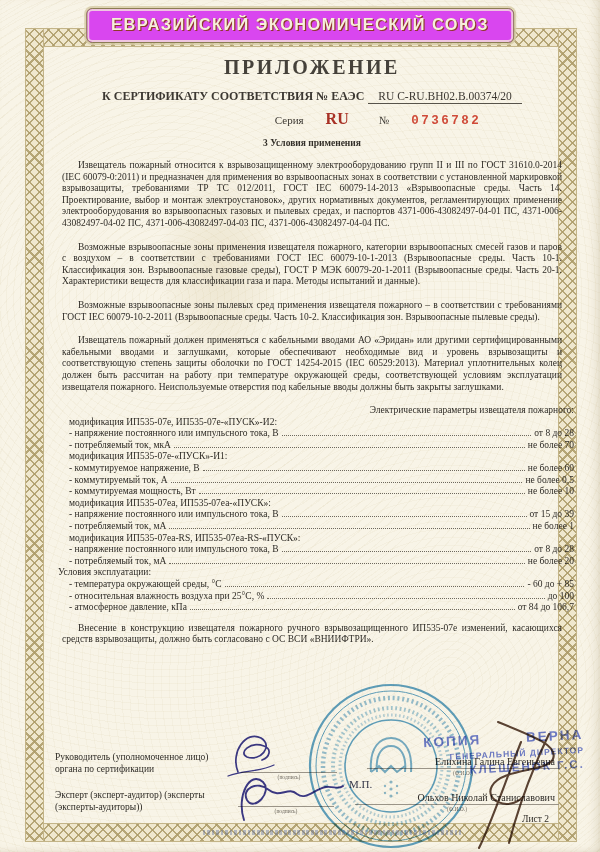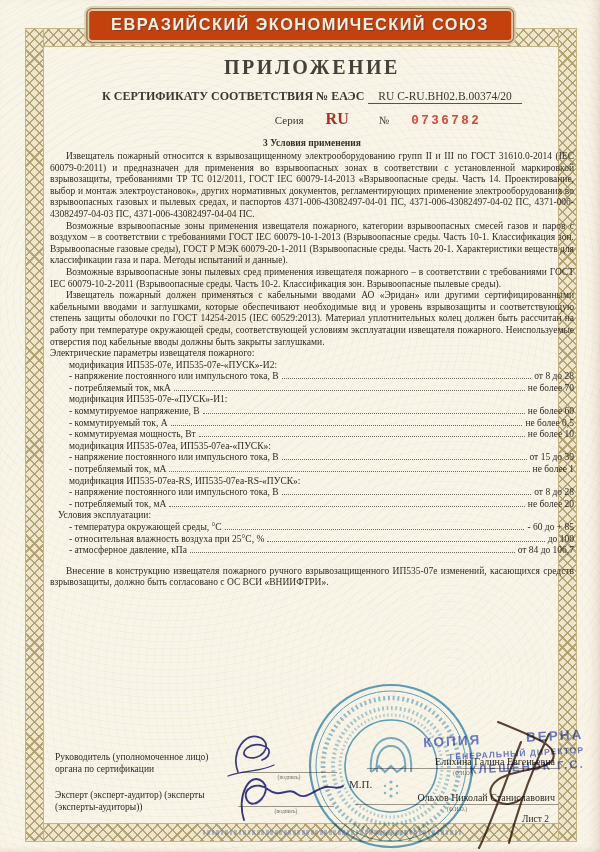--- a/index.html
+++ b/index.html
@@ -29,21 +29,21 @@
       repeating-linear-gradient(-45deg, rgba(172,155,104,.85) 0 1.5px, transparent 1.5px 7px);
     box-shadow: inset 0 0 0 1px #c3b488;
   }
   .b-top{left:25px;top:28px;width:552px;height:19px;}
   .b-bottom{left:25px;top:823px;width:552px;height:19px;}
   .b-left{left:25px;top:28px;width:19px;height:814px;}
   .b-right{left:558px;top:28px;width:19px;height:814px;}
   
   .banner{
     position:absolute;left:50%;top:8px;transform:translateX(-50%);z-index:5;
-    background:#c2410c;border:1px solid #8a7d52;border-radius:6px;
+    background:#d946ef;border:1px solid #8a7d52;border-radius:6px;
     box-shadow: inset 0 0 0 2px rgba(246,240,220,.75), 0 0 0 2px rgba(214,203,165,.8);
     padding:6px 16px 7px;white-space:nowrap;
   }
   .banner span{
     font-family:"Liberation Sans", sans-serif;font-weight:bold;font-size:17px;letter-spacing:1.5px;
     color:#f6f0da;text-shadow:1.3px 1.3px 0 #8d3a2c, -0.5px -0.5px 0 rgba(141,58,44,.35);
     display:inline-block;transform:scaleX(.96);
   }
   
   .content{position:absolute;left:50px;top:56px;width:524px;z-index:3;}
@@ -51,22 +51,22 @@
   .cert-row{display:flex;justify-content:center;align-items:baseline;margin-bottom:6px;}
   .cert-label{font-weight:bold;font-size:12px;color:#3c3832;white-space:nowrap;}
   .cert-number{font-size:11.5px;color:#3c3832;border-bottom:1px solid #57534a;padding:0 10px 1px;margin-left:4px;white-space:nowrap;}
   .series-row{display:flex;justify-content:center;margin-bottom:10px;}
   .series-inner{display:flex;align-items:baseline;gap:22px;transform:translateX(66px);}
   .series-label{font-size:11px;color:#3c3832;}
   .series-value{font-size:16px;font-weight:bold;color:#a83226;}
   .num-sign{font-size:11px;color:#3c3832;margin-left:8px;}
   .serial-number{font-family:"Liberation Mono", monospace;font-size:12.5px;font-weight:bold;color:#cf4a38;letter-spacing:2.5px;}
   .sec-heading{text-align:center;font-size:9.5px;font-weight:bold;margin:0 0 3px;color:#332f29;}
-  .para{margin:0;font-size:9.5px;line-height:11.6px;text-align:justify;text-indent:16px;color:#2e2b26;}
-  .etitle{font-size:9.5px;line-height:11.6px;color:#2e2b26;}
+  .para{margin:12px;font-size:9.5px;line-height:11.6px;text-align:justify;text-indent:16px;color:#2e2b26;}
+  .etitle{font-size:9.5px;line-height:11.6px;color:#2e2b26;text-align:right;}
   .pline{font-size:9.5px;line-height:11.6px;color:#2e2b26;}
   .g1{padding-left:8px;}
   .g2{padding-left:19px;}
   .row{display:flex;align-items:baseline;padding-left:19px;}
   .pl{white-space:nowrap;}
   .leader{flex:1;border-bottom:1px dotted #6e695e;margin:0 3px 2px;}
   .pv{white-space:nowrap;}
   .final-para{margin-top:9px;}
   
   .footer{position:absolute;left:55px;top:748px;width:505px;height:84px;z-index:4;}

